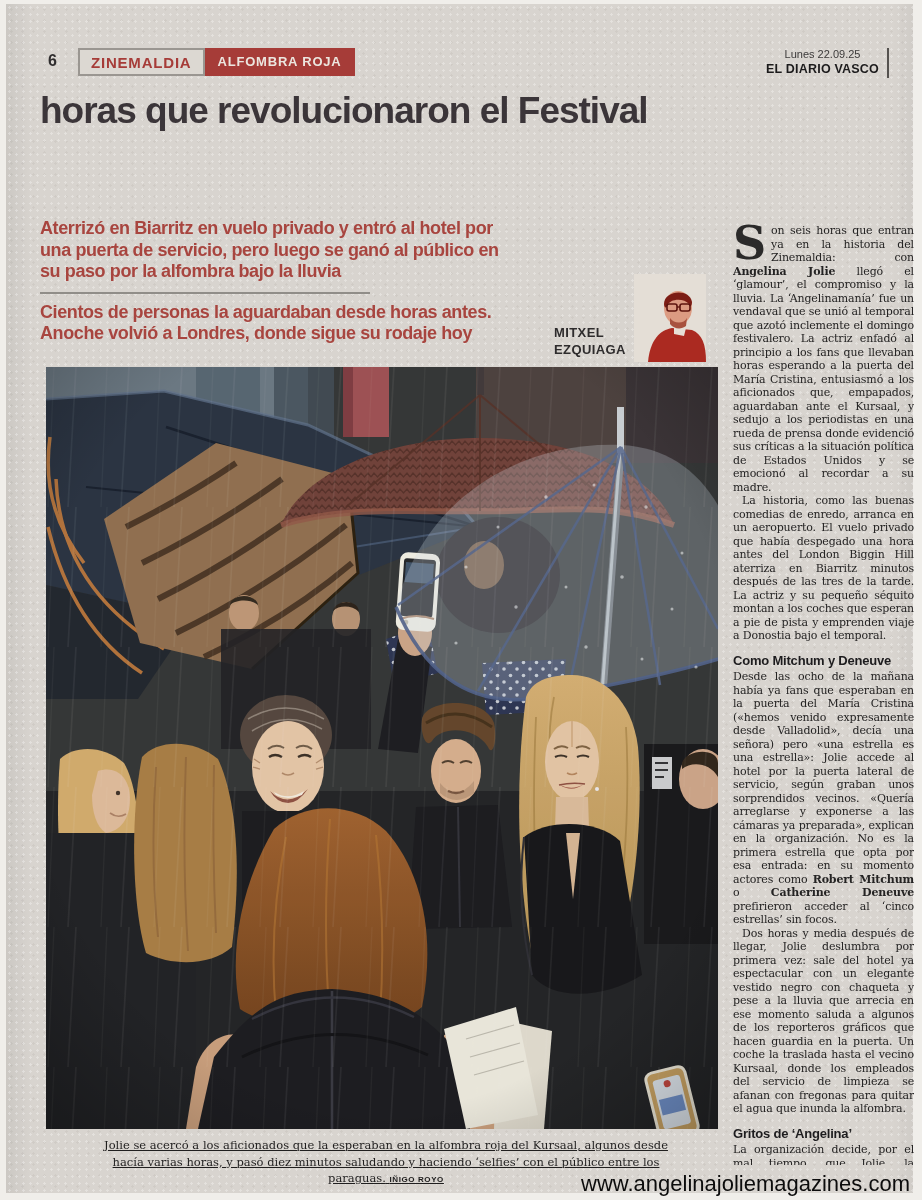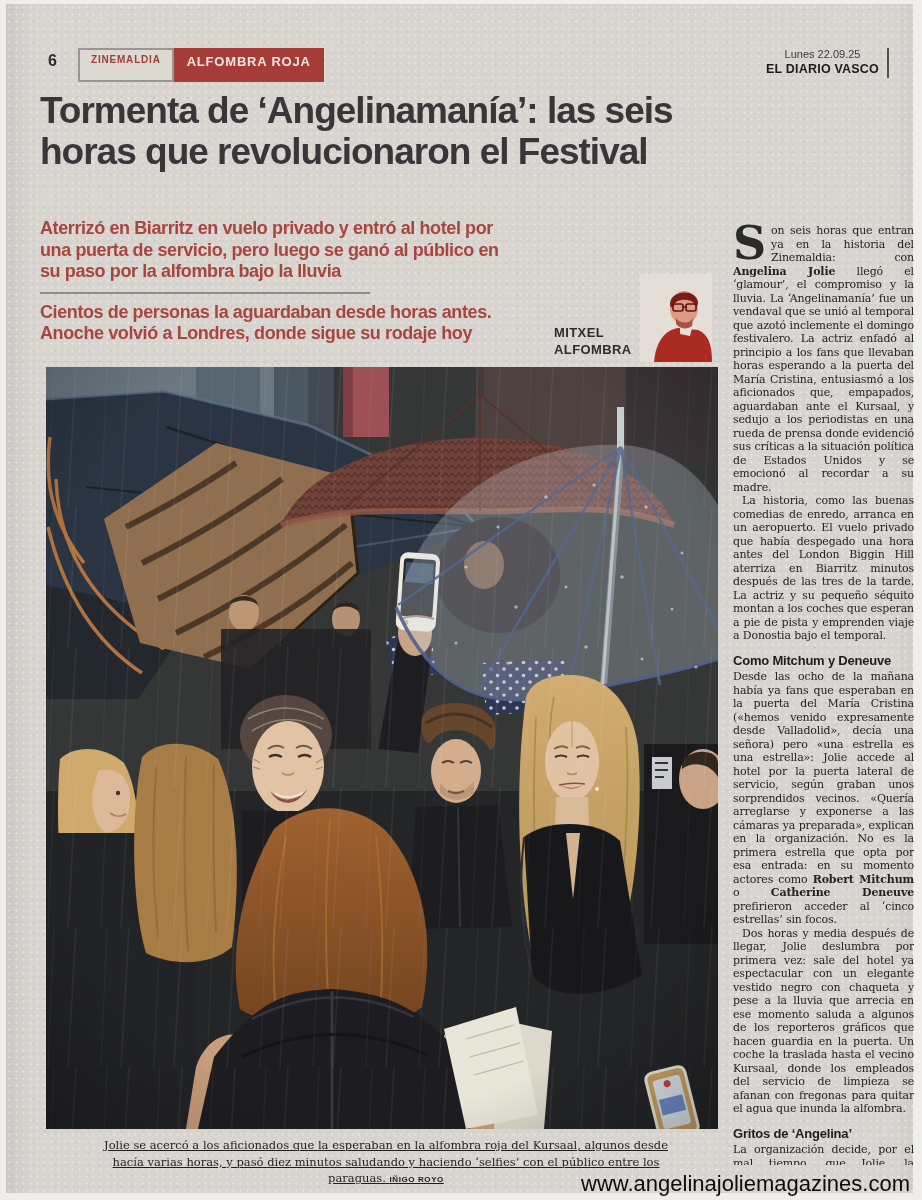--- a/index.html
+++ b/index.html
@@ -18,22 +18,22 @@
       linear-gradient(90deg, rgba(0,0,0,.06), transparent 26px),
       linear-gradient(270deg, rgba(0,0,0,.04), transparent 20px);
     background-size:7px 7px, 11px 11px, 100% 100%, 100% 100%;
   }
   
   .masthead{position:absolute;left:36px;top:44px;right:10px;height:34px;}
   .page-num{position:absolute;left:6px;top:4px;font-size:16px;font-weight:bold;color:#2f2d2e;}
   .kicker{position:absolute;left:36px;top:0;display:flex;align-items:stretch;}
   .kicker .sec{
     border:2px solid #9a9691;background:#dcd8d2;color:#a63c38;
-    font-weight:bold;font-size:10px;letter-spacing:.8px;
-    padding:4px 11px 15px 11px;
+    font-weight:bold;font-size:15px;letter-spacing:.8px;
+    padding:4px 11px 3px 11px;
   }
   .kicker .tag{
     background:#a63c38;color:#ece6df;font-weight:bold;font-size:13px;
     letter-spacing:.8px;padding:6px 13px 5px 13px;
   }
   .issue{position:absolute;right:14px;top:0;text-align:center;line-height:1.25;padding-right:8px;border-right:2px solid #55524f;height:30px;}
   .issue .date{font-size:11px;color:#3c3a3a;}
   .issue .paper-name{font-size:12.5px;font-weight:bold;color:#1c1b1c;letter-spacing:.2px;}
   
   .headline{
@@ -94,34 +94,33 @@
       <div class="sec">ZINEMALDIA</div>
       <div class="tag">ALFOMBRA ROJA</div>
     </div>
     <div class="issue">
       <div class="date">Lunes 22.09.25</div>
       <div class="paper-name">EL DIARIO VASCO</div>
     </div>
   </div>
 
   <div class="headline">
-    <div>Tormenta de ‘Angelinamanía’: las seis</div>
     <div>horas que revolucionaron el Festival</div>
   </div>
 
   <div class="standfirsts">
     <div class="sf">Aterrizó en Biarritz en vuelo privado y entró al hotel por una puerta de servicio, pero luego se ganó al público en su paso por la alfombra bajo la lluvia</div>
     <hr class="sf-divider">
     <div class="sf">Cientos de personas la aguardaban desde horas antes. Anoche volvió a Londres, donde sigue su rodaje hoy</div>
   </div>
 
   <div class="byline">
     <div class="name">
       <div>MITXEL</div>
-      <div>ALFOMBRA</div>
+      <div>EZQUIAGA</div>
     </div>
     <svg width="72" height="88" viewBox="0 0 72 88">
       <rect width="72" height="88" fill="#e9e4dd"></rect>
       <rect x="0" y="0" width="72" height="88" fill="#dcd5cc" opacity=".4"></rect>
 
       <path d="M14,88 C16,66 26,56 38,54 L58,56 C68,60 72,70 72,88 Z" fill="#ab2a21"></path>
       <path d="M40,52 L52,54 L50,62 L40,60 Z" fill="#e7dfd6"></path>
       <ellipse cx="44" cy="34" rx="14" ry="17" fill="#dc9b82"></ellipse>
       <path d="M30,30 C30,16 56,14 58,28 C58,32 56,34 55,30 C50,24 36,24 33,32 C32,35 30,33 30,30 Z" fill="#7c1d15"></path>
       <path d="M36,44 C40,50 50,50 53,44 L52,52 C47,56 40,55 36,50 Z" fill="#a8523f"></path>

